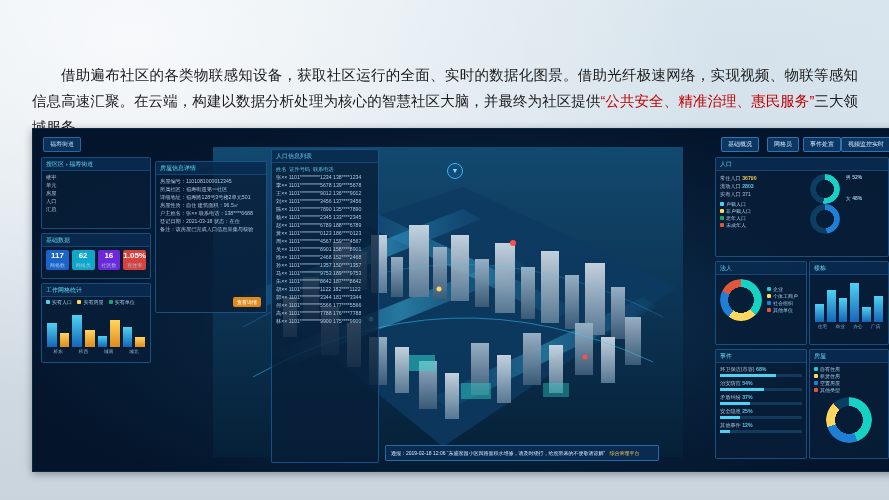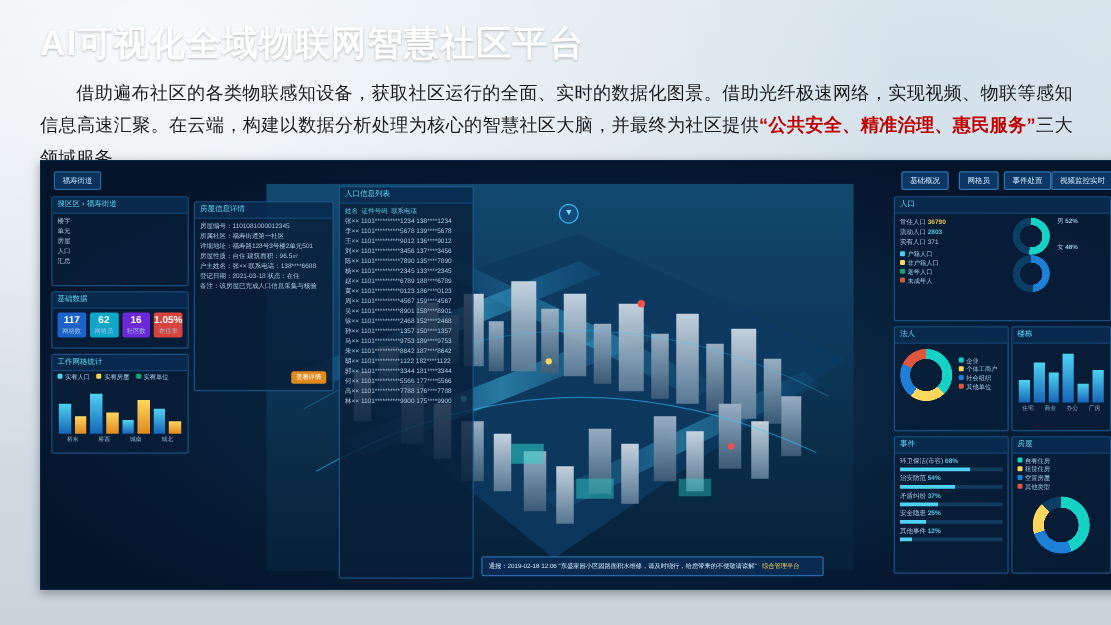--- a/index.html
+++ b/index.html
@@ -50,21 +50,21 @@
     width: 826px;
     font-size: 14.5px;
     line-height: 26px;
     color: #1b1b1b;
     text-indent: 2em;
     z-index: 5;
     text-align: justify;
   }
   .hl {
     color: #c00000;
-    font-weight: bold;
+    font-weight: normal;
   }
   
   .dash {
     position: absolute;
     left: 32px;
     top: 128px;
     width: 826px;
     height: 342px;
     background: #041024;
     border: 1px solid #0a2844;
@@ -233,21 +233,20 @@
     font-size: 7px;
     text-align: center;
     line-height: 14px;
   }
 </style>
 </head>
 <body>
 
 <div class="slide">
 
-  <div class="title">AI可视化全域物联网智慧社区平台</div>
 
   <div class="body-text">
     <span>借助遍布社区的各类物联感知设备，获取社区运行的全面、实时的数据化图景。借助光纤极速网络，实现视频、物联等感知信息高速汇聚。在云端，构建以数据分析处理为核心的智慧社区大脑，并最终为社区提供</span><span class="hl">“公共安全、精准治理、惠民服务”</span><span>三大领域服务。</span>
   </div>
 
   <div class="dash">
 
     <div class="city">
       <svg width="470" height="310" viewBox="0 0 470 310">
         <defs>

